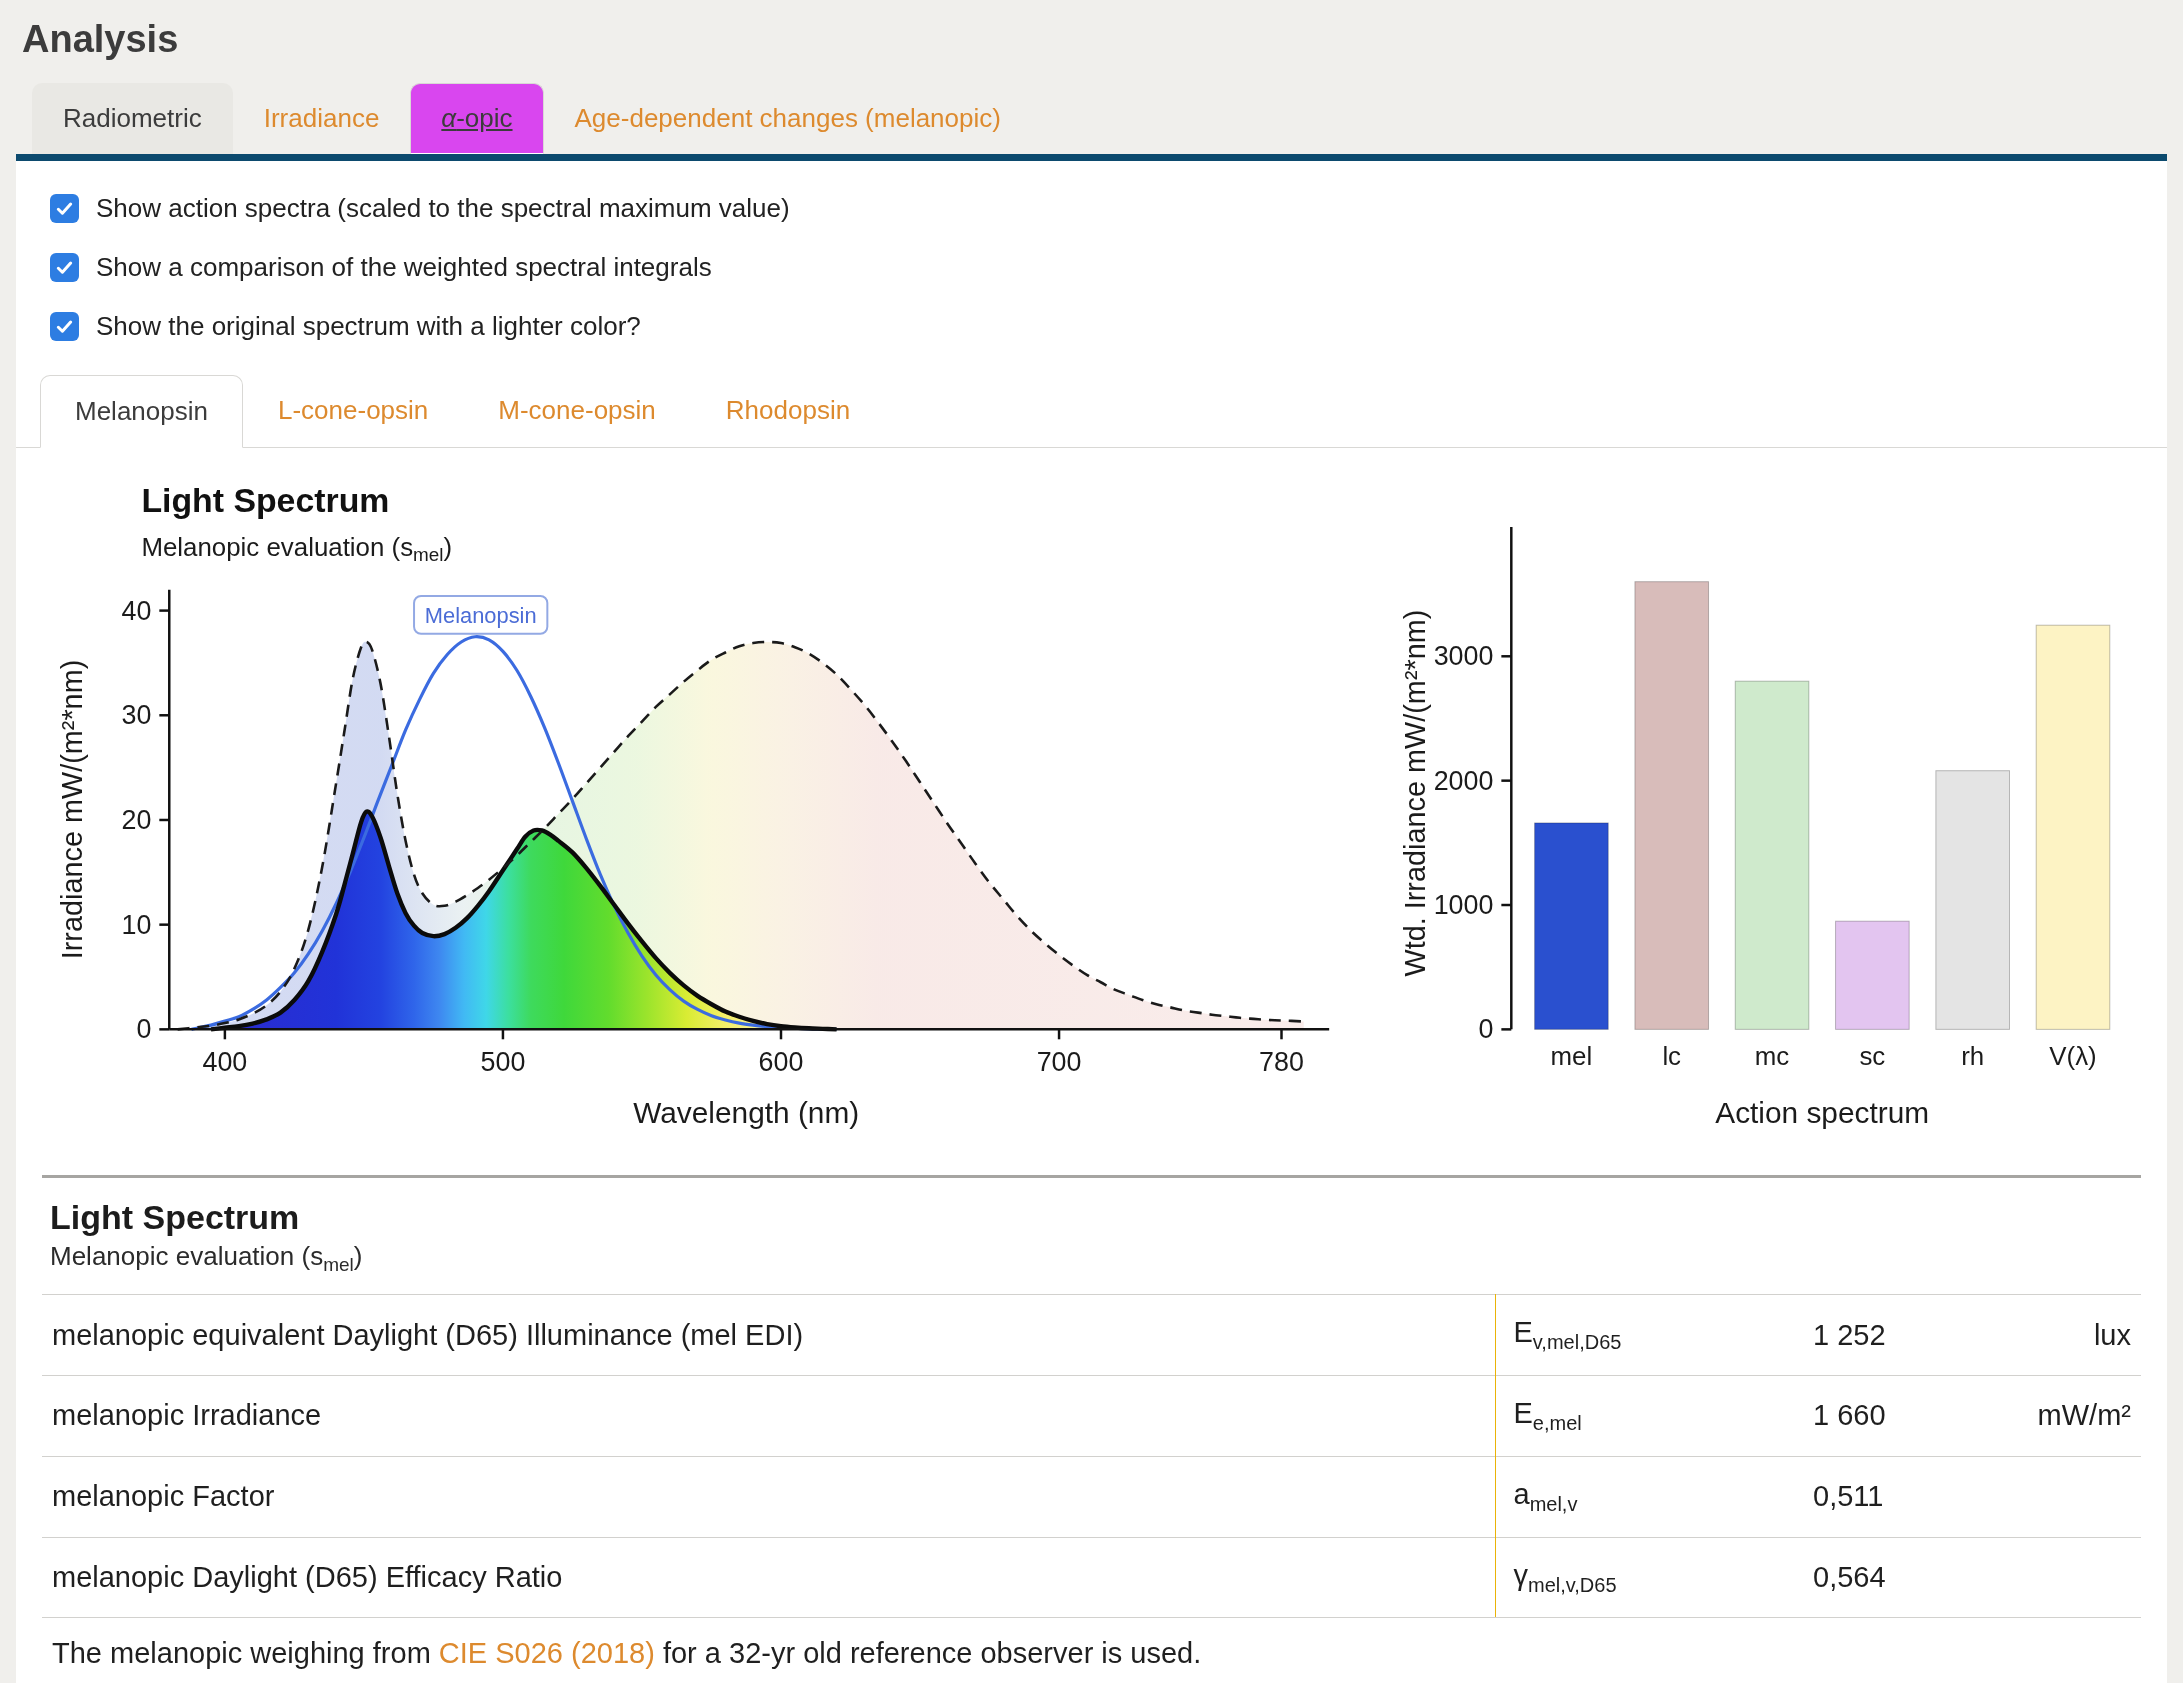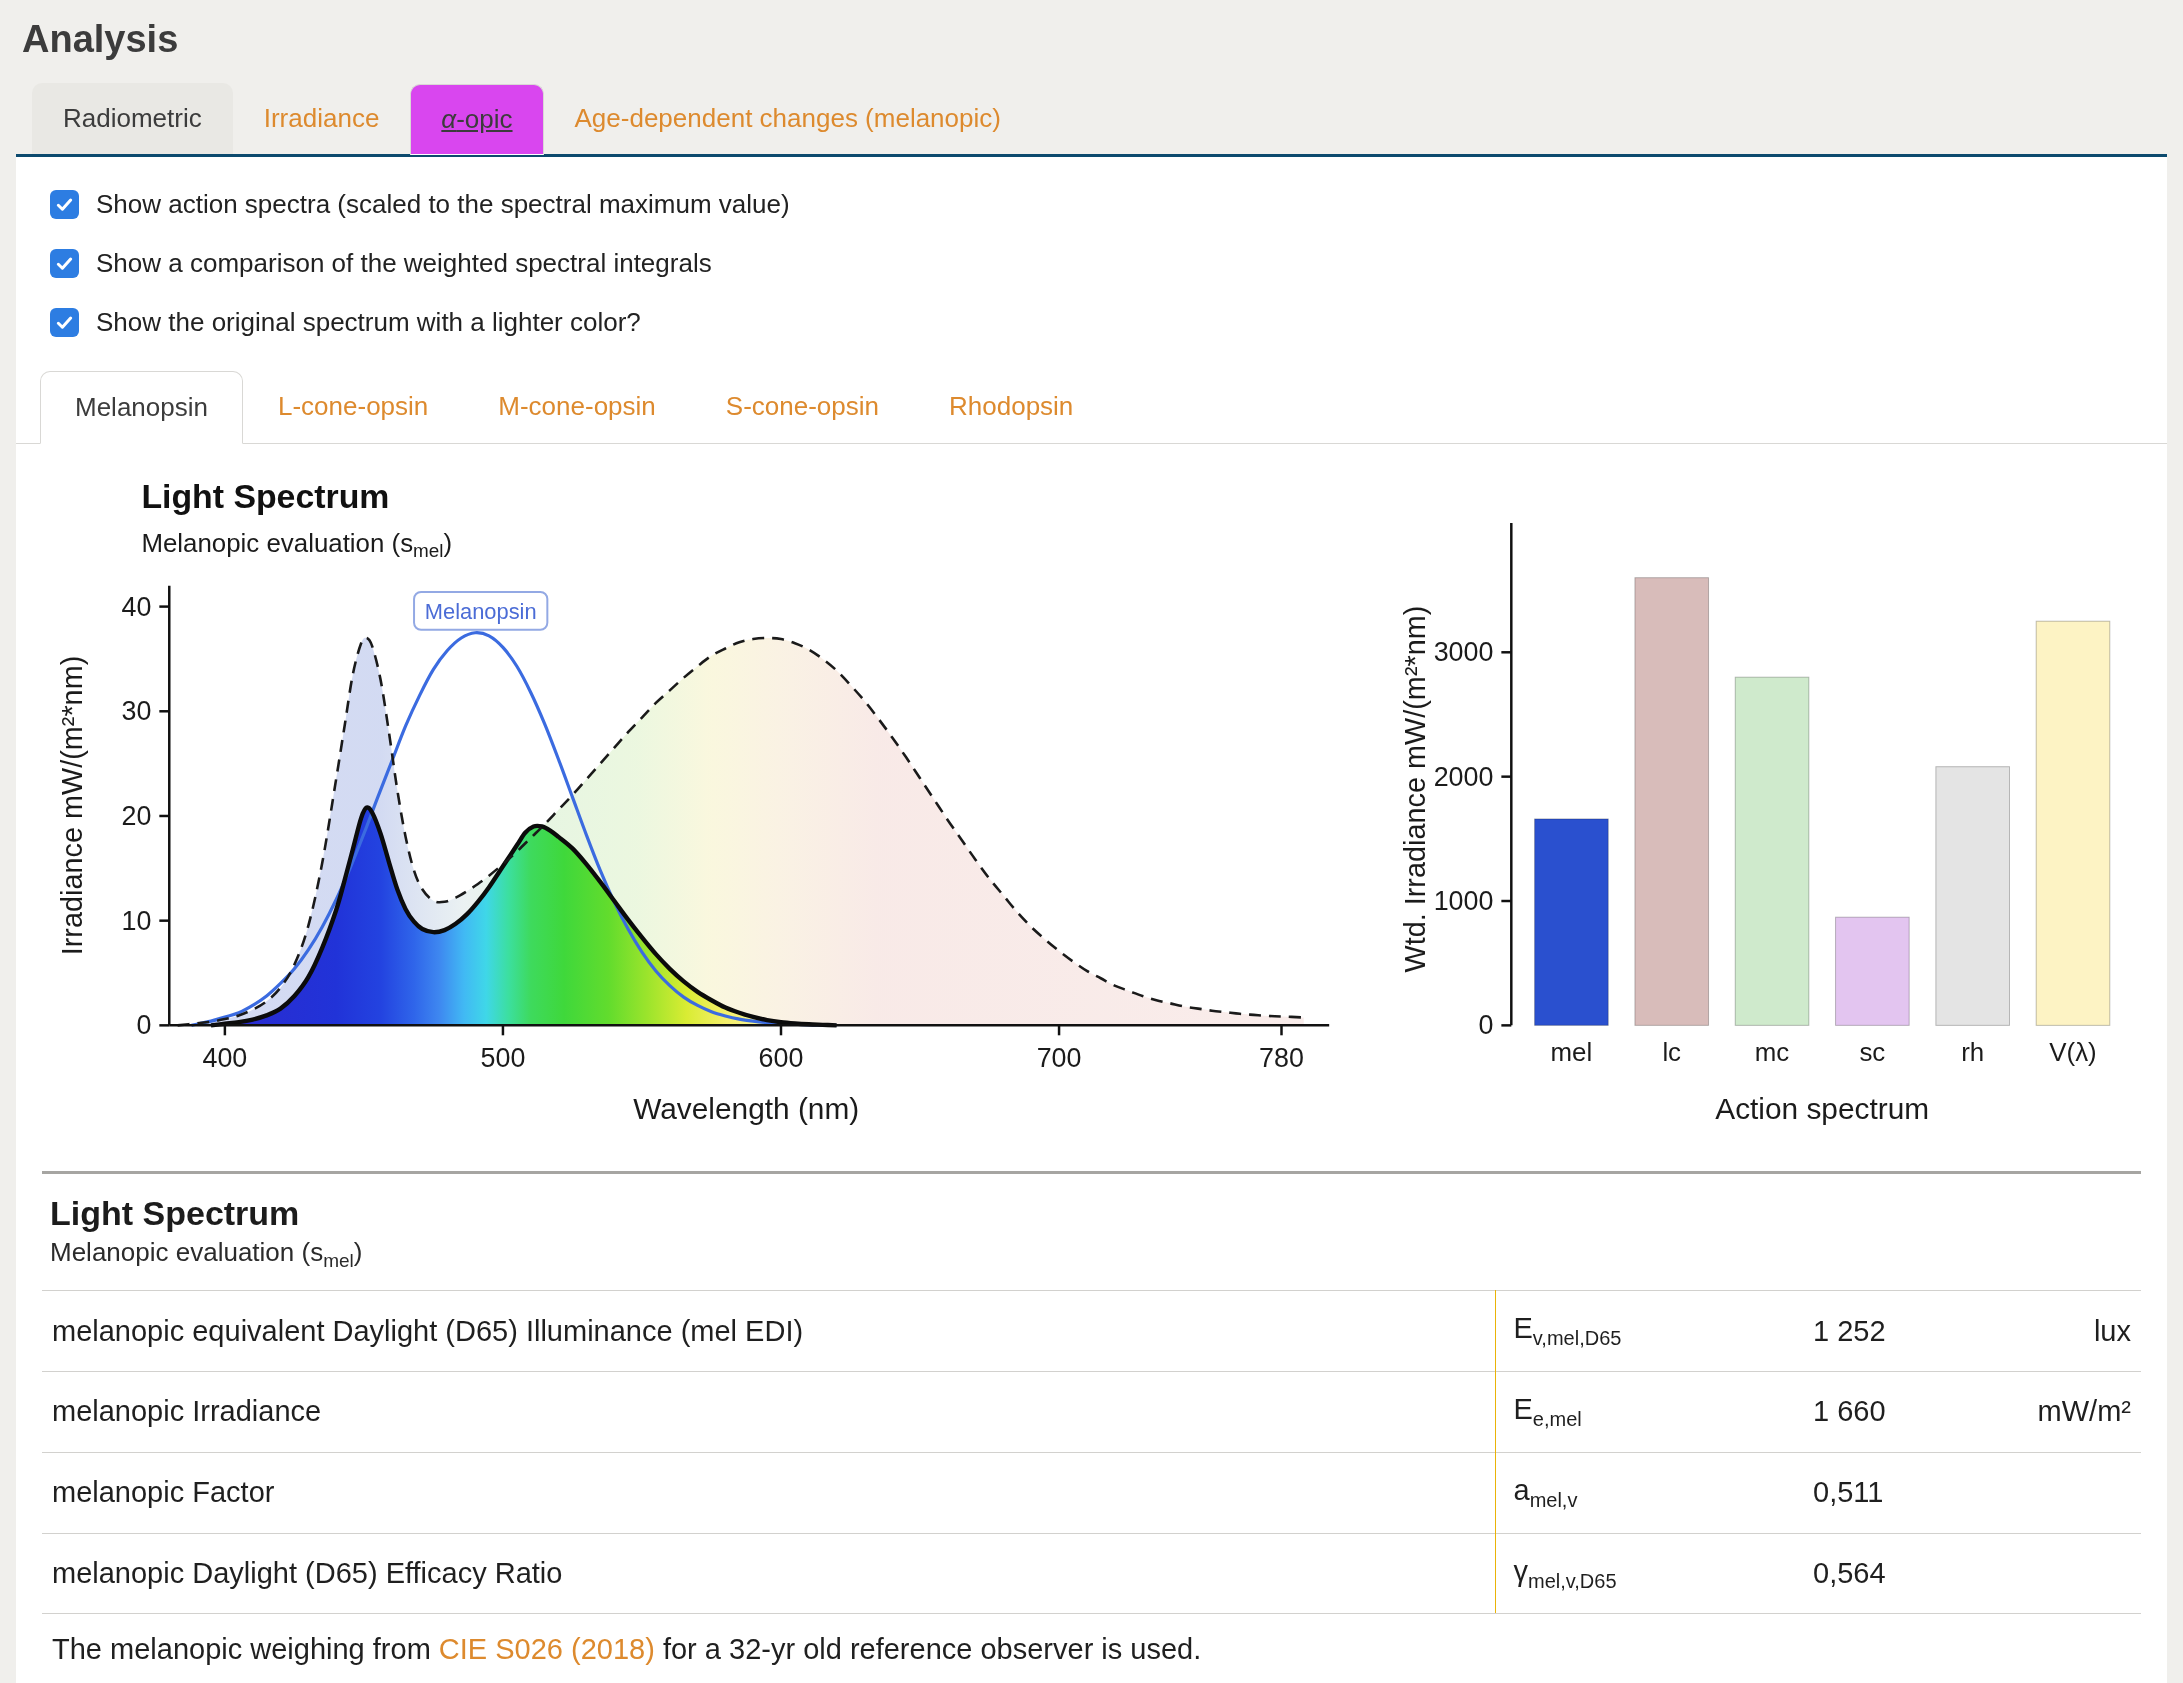--- a/index.html
+++ b/index.html
@@ -7,21 +7,21 @@
   body {
     background:#f0efec;
     font-family:"Liberation Sans", sans-serif;
     color:#333;
     width:2183px;
   }
   .page { padding:10px 16px 12px 16px; }
   .page-title { font-size:38px; font-weight:600; color:#3c3c3c; margin:8px 0 22px 6px; }
 
   
-  .tabbar { display:flex; align-items:flex-end; border-bottom:3px solid #0c4a6e; padding-left:16px; }
+  .tabbar { display:flex; align-items:flex-start; border-bottom:7px solid #0c4a6e; padding-left:16px; }
   .tab { font-size:26px; padding:19px 30px; border:1px solid transparent; border-radius:10px 10px 0 0;
          color:var(--accent,#dd8a2e); cursor:pointer; white-space:nowrap; }
   .tab.gray { background:#e9e8e4; color:#3c3c3c; }
   .tab.active { background:#d946ef; border-color:#d9d8d5; border-bottom-color:#fff; color:#3c3c3c; margin-bottom:-1px;text-decoration:underline; }
   .alpha-italic { font-style:italic; }
 
   
   .content { background:#fff; padding:32px 0 0 0; }
 
   
@@ -98,21 +98,20 @@
             <path d="M3.3 8.6 L6.4 11.6 L12.7 4.6" stroke="#fff" stroke-width="2.3" fill="none" stroke-linecap="round" stroke-linejoin="round"></path>
           </svg>
       </span>
       <span>Show the original spectrum with a lighter color?</span>
     </div>
 
     <div class="subtabbar">
       <div class="subtab active">Melanopsin</div>
       <div class="subtab">L-cone-opsin</div>
       <div class="subtab">M-cone-opsin</div>
-      <div class="subtab">S-cone-opsin</div>
       <div class="subtab">Rhodopsin</div>
     </div>
 
     <div class="charts-row">
       <svg id="spectrum-svg" width="1333" height="677" viewBox="0 0 1340 680">
           <defs>
             <linearGradient id="paleGrad" gradientUnits="userSpaceOnUse" x1="140" x2="1286.0240963855422" y1="0" y2="0">
               <stop offset="0.0000" stop-color="#cdd5f1" stop-opacity="0.85"></stop>
               <stop offset="0.1854" stop-color="#cbd4f0" stop-opacity="0.85"></stop>
               <stop offset="0.2585" stop-color="#e7eff0" stop-opacity="0.85"></stop>

